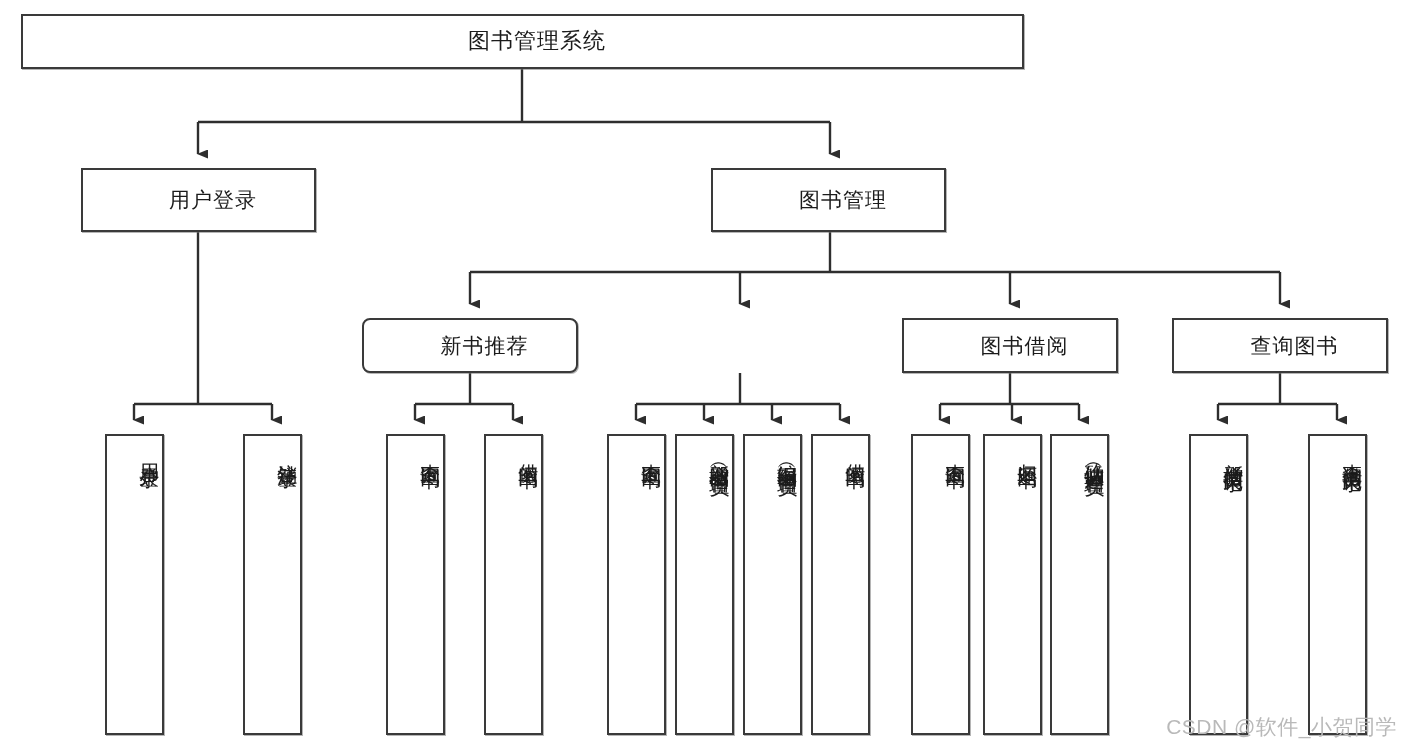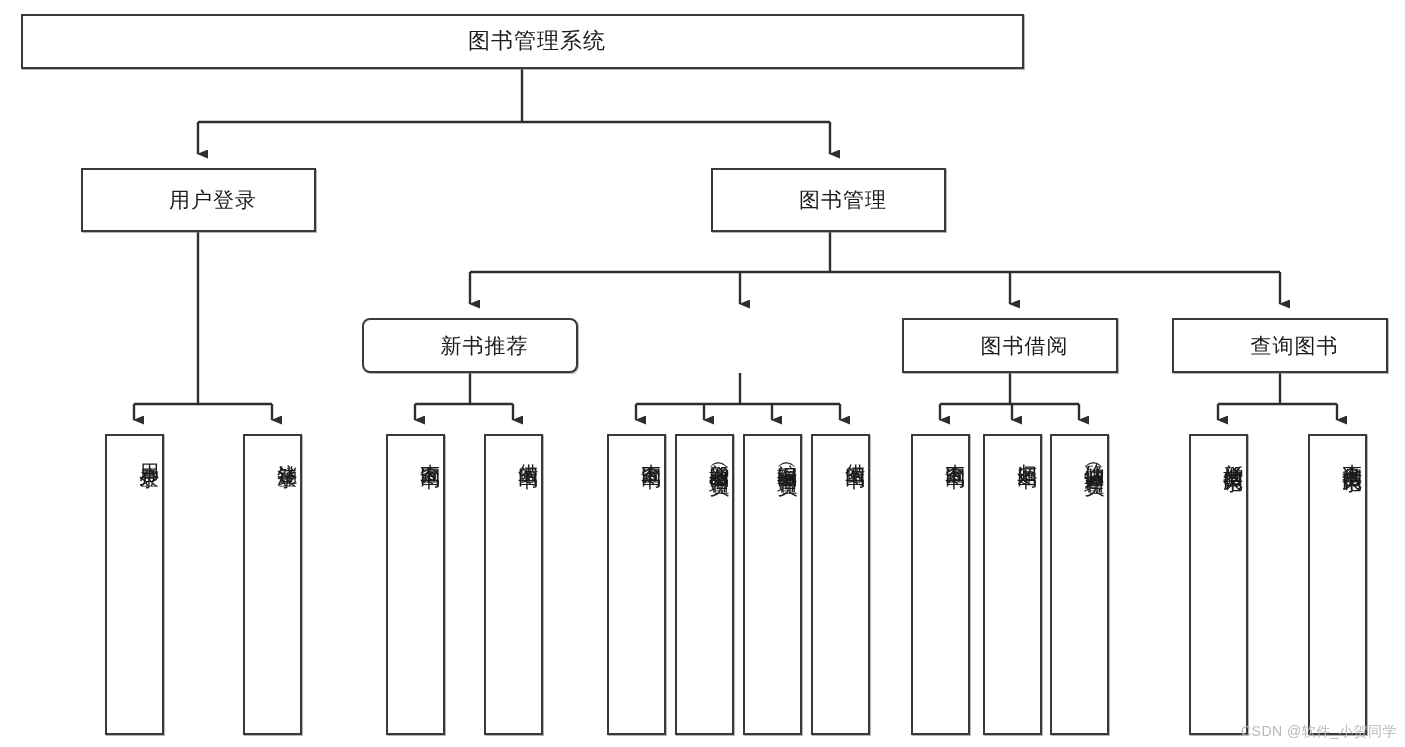--- a/index.html
+++ b/index.html
@@ -54,21 +54,21 @@
     letter-spacing: 2px;
     white-space: nowrap;
   }
   #root-node {
     font-size: 22px;
   }
   .watermark {
     position: absolute;
     right: 8px;
     bottom: 6px;
-    font-size: 14px;
+    font-size: 21px;
     color: #b9b9b9;
     letter-spacing: 0.5px;
     white-space: nowrap;
   }
 </style>
 </head>
 <body>
 
 <div id="canvas">
 

